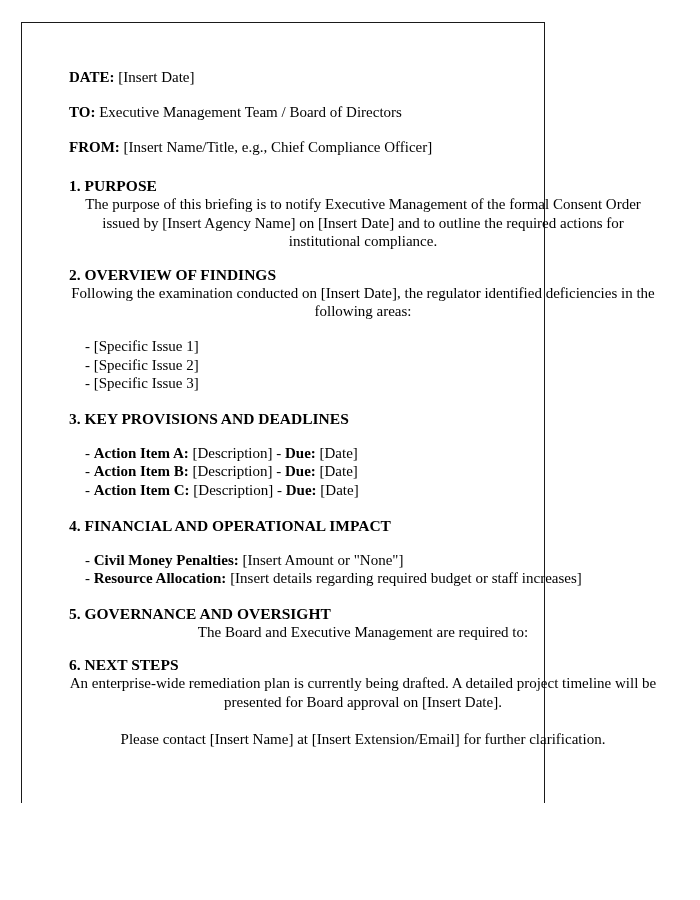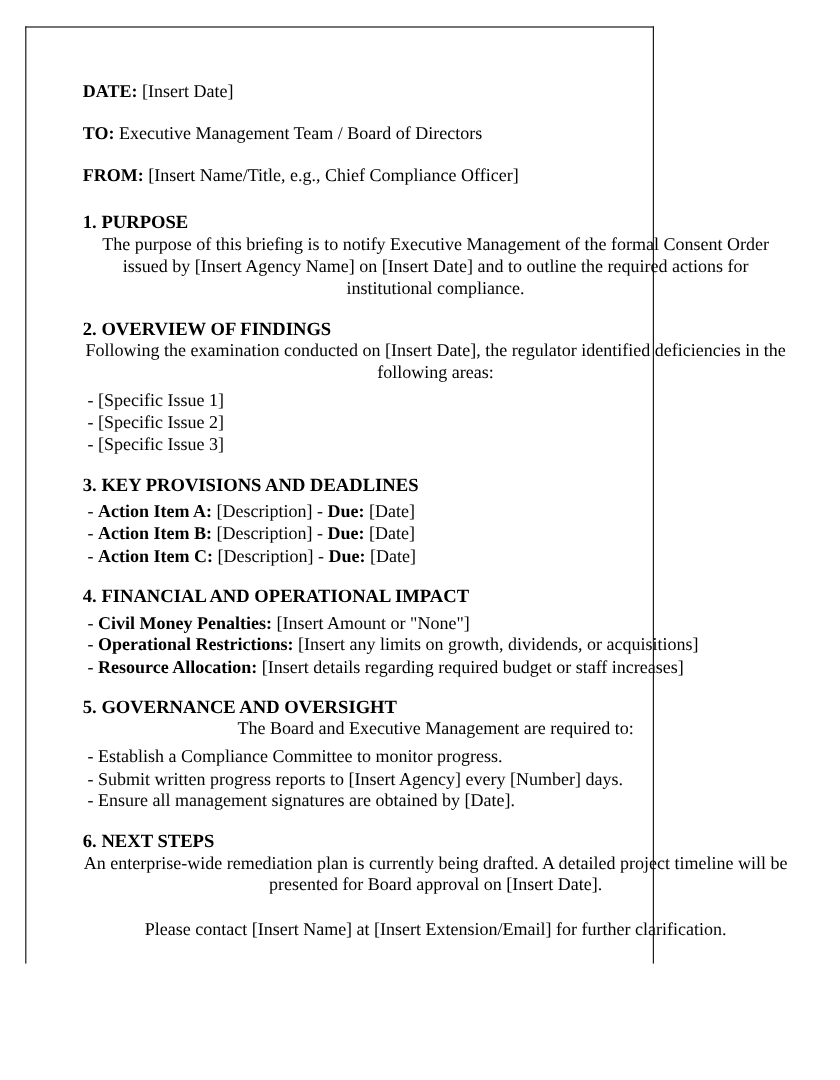--- a/index.html
+++ b/index.html
@@ -54,21 +54,21 @@
   .section-heading.first {
     margin-top: 19px;
   }
   .para {
     font-size: 15px;
     line-height: 18.6px;
     margin: 0;
     text-align: center;
   }
   .list {
-    margin: 4px;
+    margin: 16px;
     padding: 0;
     list-style: none;
   }
   .list-item {
     font-size: 15px;
     line-height: 18.6px;
     margin: 0;
   }
   .list-item .b {
     font-weight: bold;
@@ -110,33 +110,27 @@
         <li class="list-item"><span>- </span><span class="b">Action Item A:</span><span> [Description] - </span><span class="b">Due:</span><span> [Date]</span></li>
         <li class="list-item"><span>- </span><span class="b">Action Item B:</span><span> [Description] - </span><span class="b">Due:</span><span> [Date]</span></li>
         <li class="list-item"><span>- </span><span class="b">Action Item C:</span><span> [Description] - </span><span class="b">Due:</span><span> [Date]</span></li>
       </ul>
     </div>
 
     <div class="section">
       <p class="section-heading">4. FINANCIAL AND OPERATIONAL IMPACT</p>
       <ul class="list">
         <li class="list-item"><span>- </span><span class="b">Civil Money Penalties:</span><span> [Insert Amount or "None"]</span></li>
-        <li class="list-item"><span>- </span><span class="b">Operational Restrictions:</span><span> [Insert any limits on growth, dividends, or acquisitions]</span></li>
         <li class="list-item"><span>- </span><span class="b">Resource Allocation:</span><span> [Insert details regarding required budget or staff increases]</span></li>
       </ul>
     </div>
 
     <div class="section">
       <p class="section-heading">5. GOVERNANCE AND OVERSIGHT</p>
       <p class="para">The Board and Executive Management are required to:</p>
-      <ul class="list">
-        <li class="list-item">- Establish a Compliance Committee to monitor progress.</li>
-        <li class="list-item">- Submit written progress reports to [Insert Agency] every [Number] days.</li>
-        <li class="list-item">- Ensure all management signatures are obtained by [Date].</li>
-      </ul>
     </div>
 
     <div class="section">
       <p class="section-heading">6. NEXT STEPS</p>
       <p class="para">An enterprise-wide remediation plan is currently being drafted. A detailed project timeline will be presented for Board approval on [Insert Date].</p>
       <div class="spacer-line"></div>
       <p class="para">Please contact [Insert Name] at [Insert Extension/Email] for further clarification.</p>
     </div>
 
   </div>

